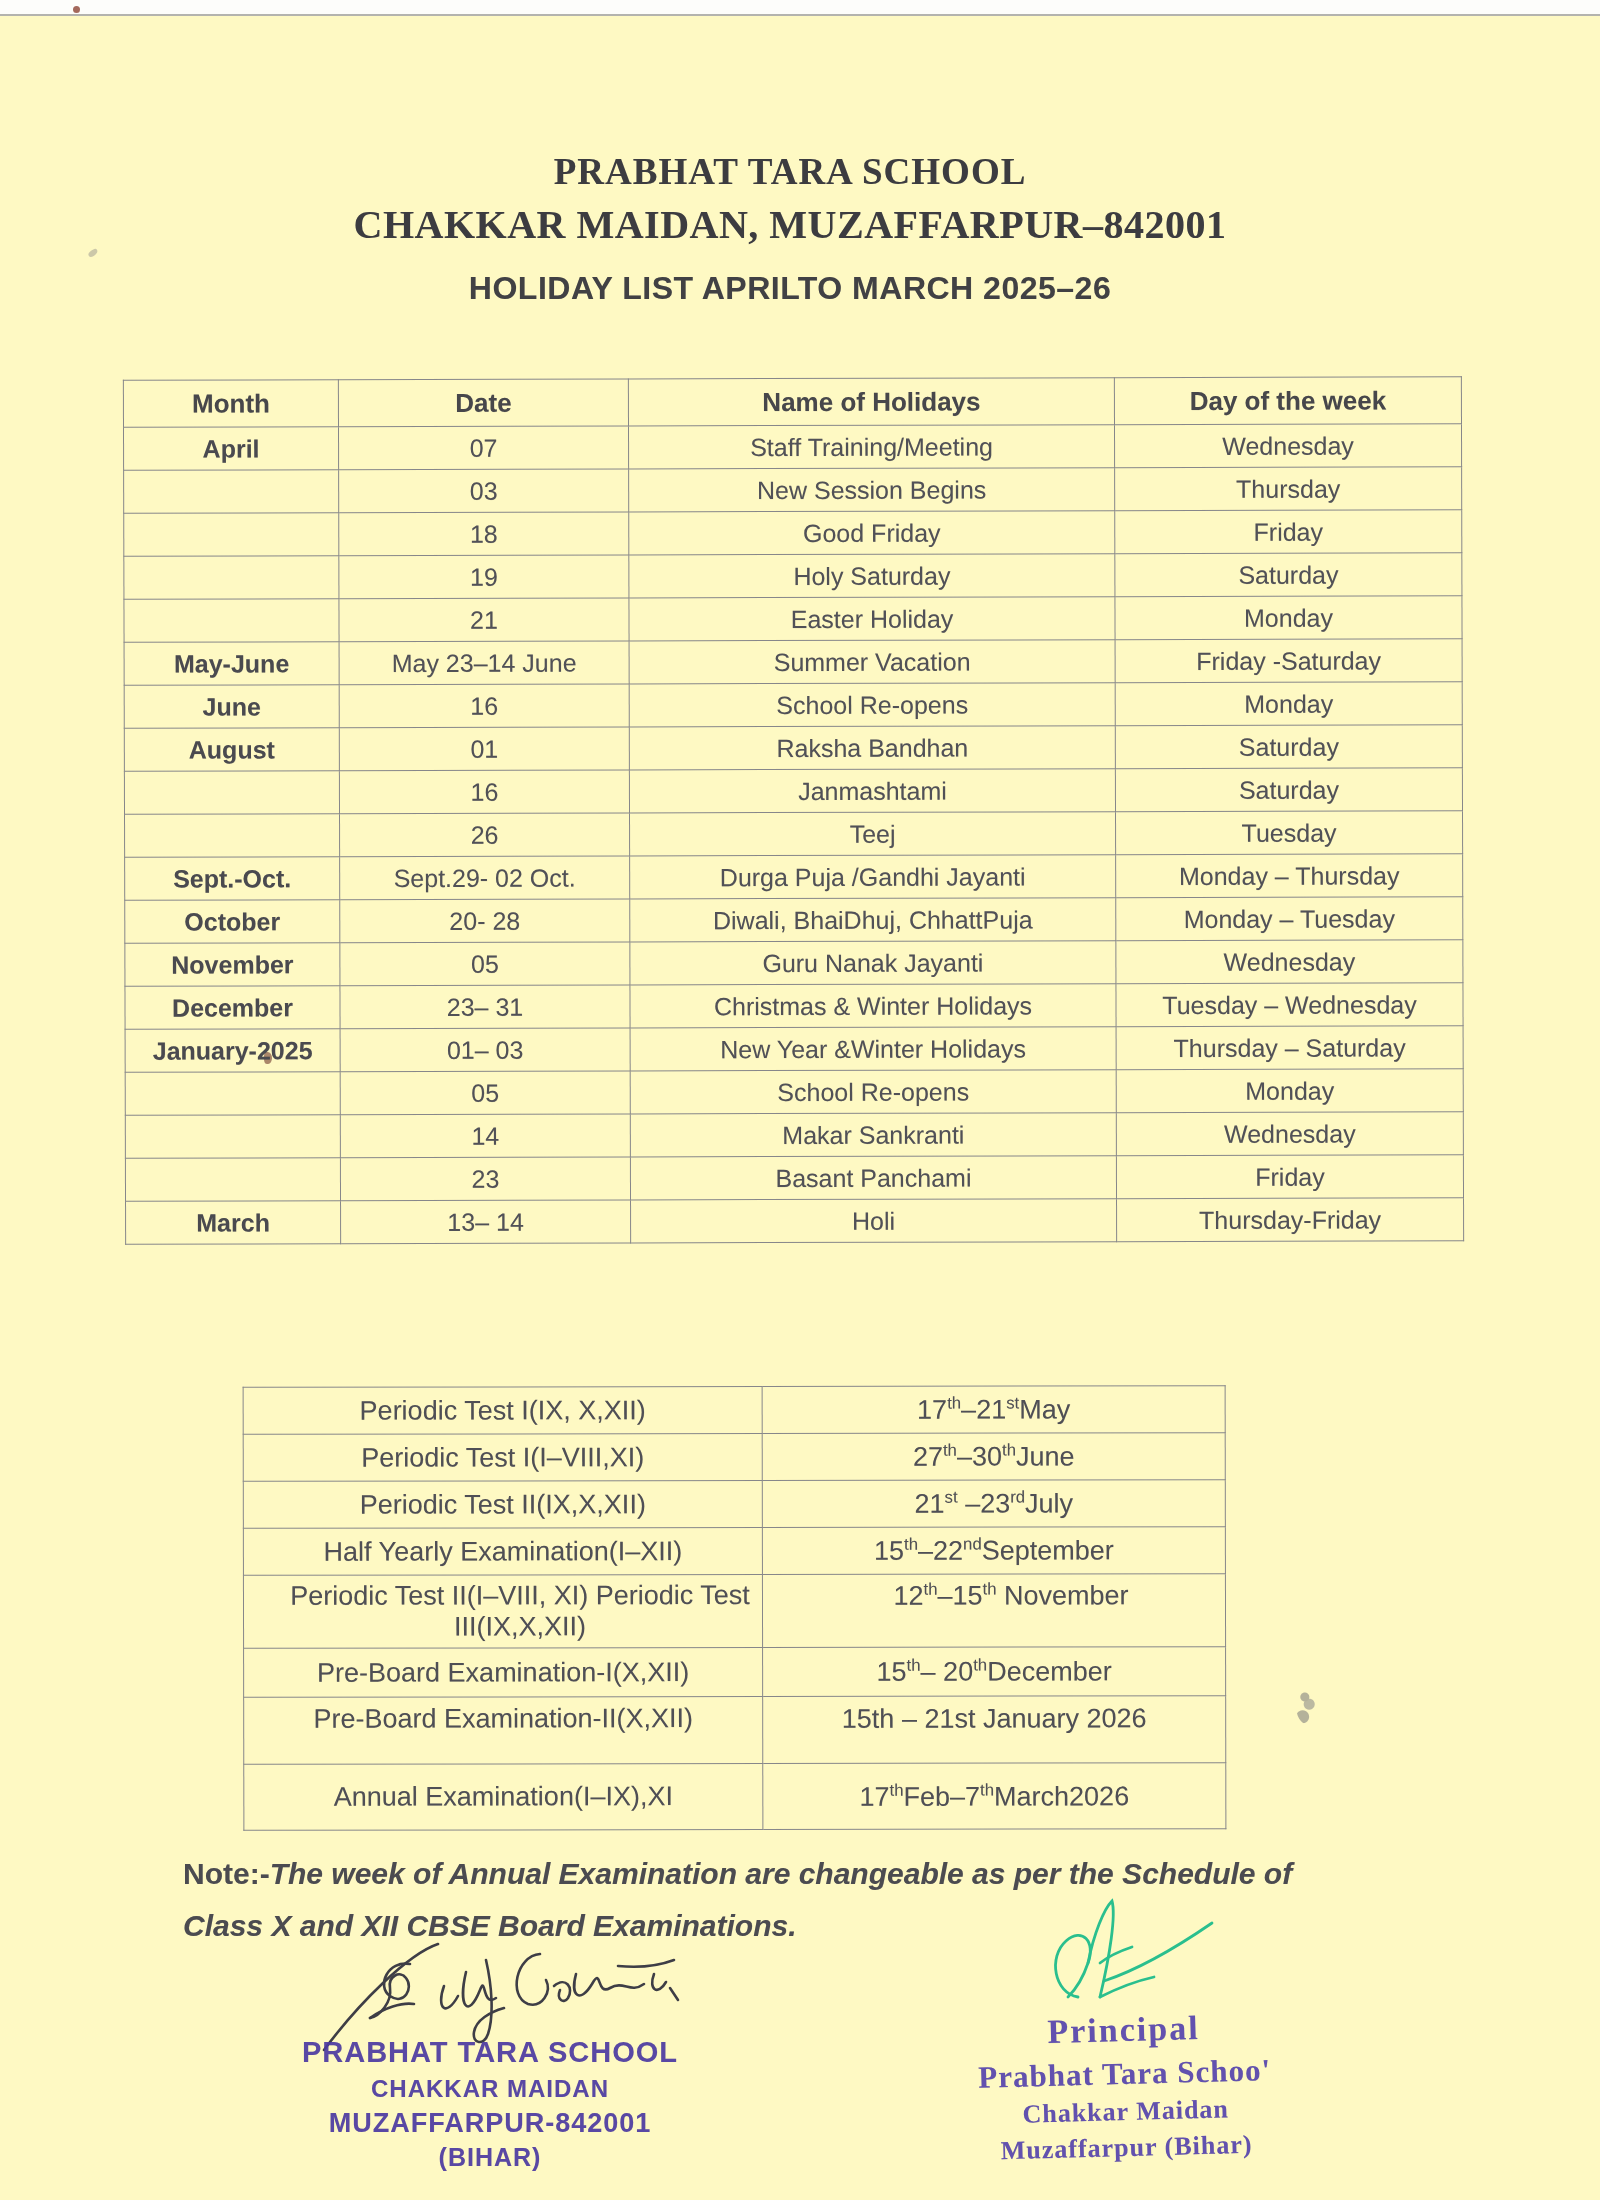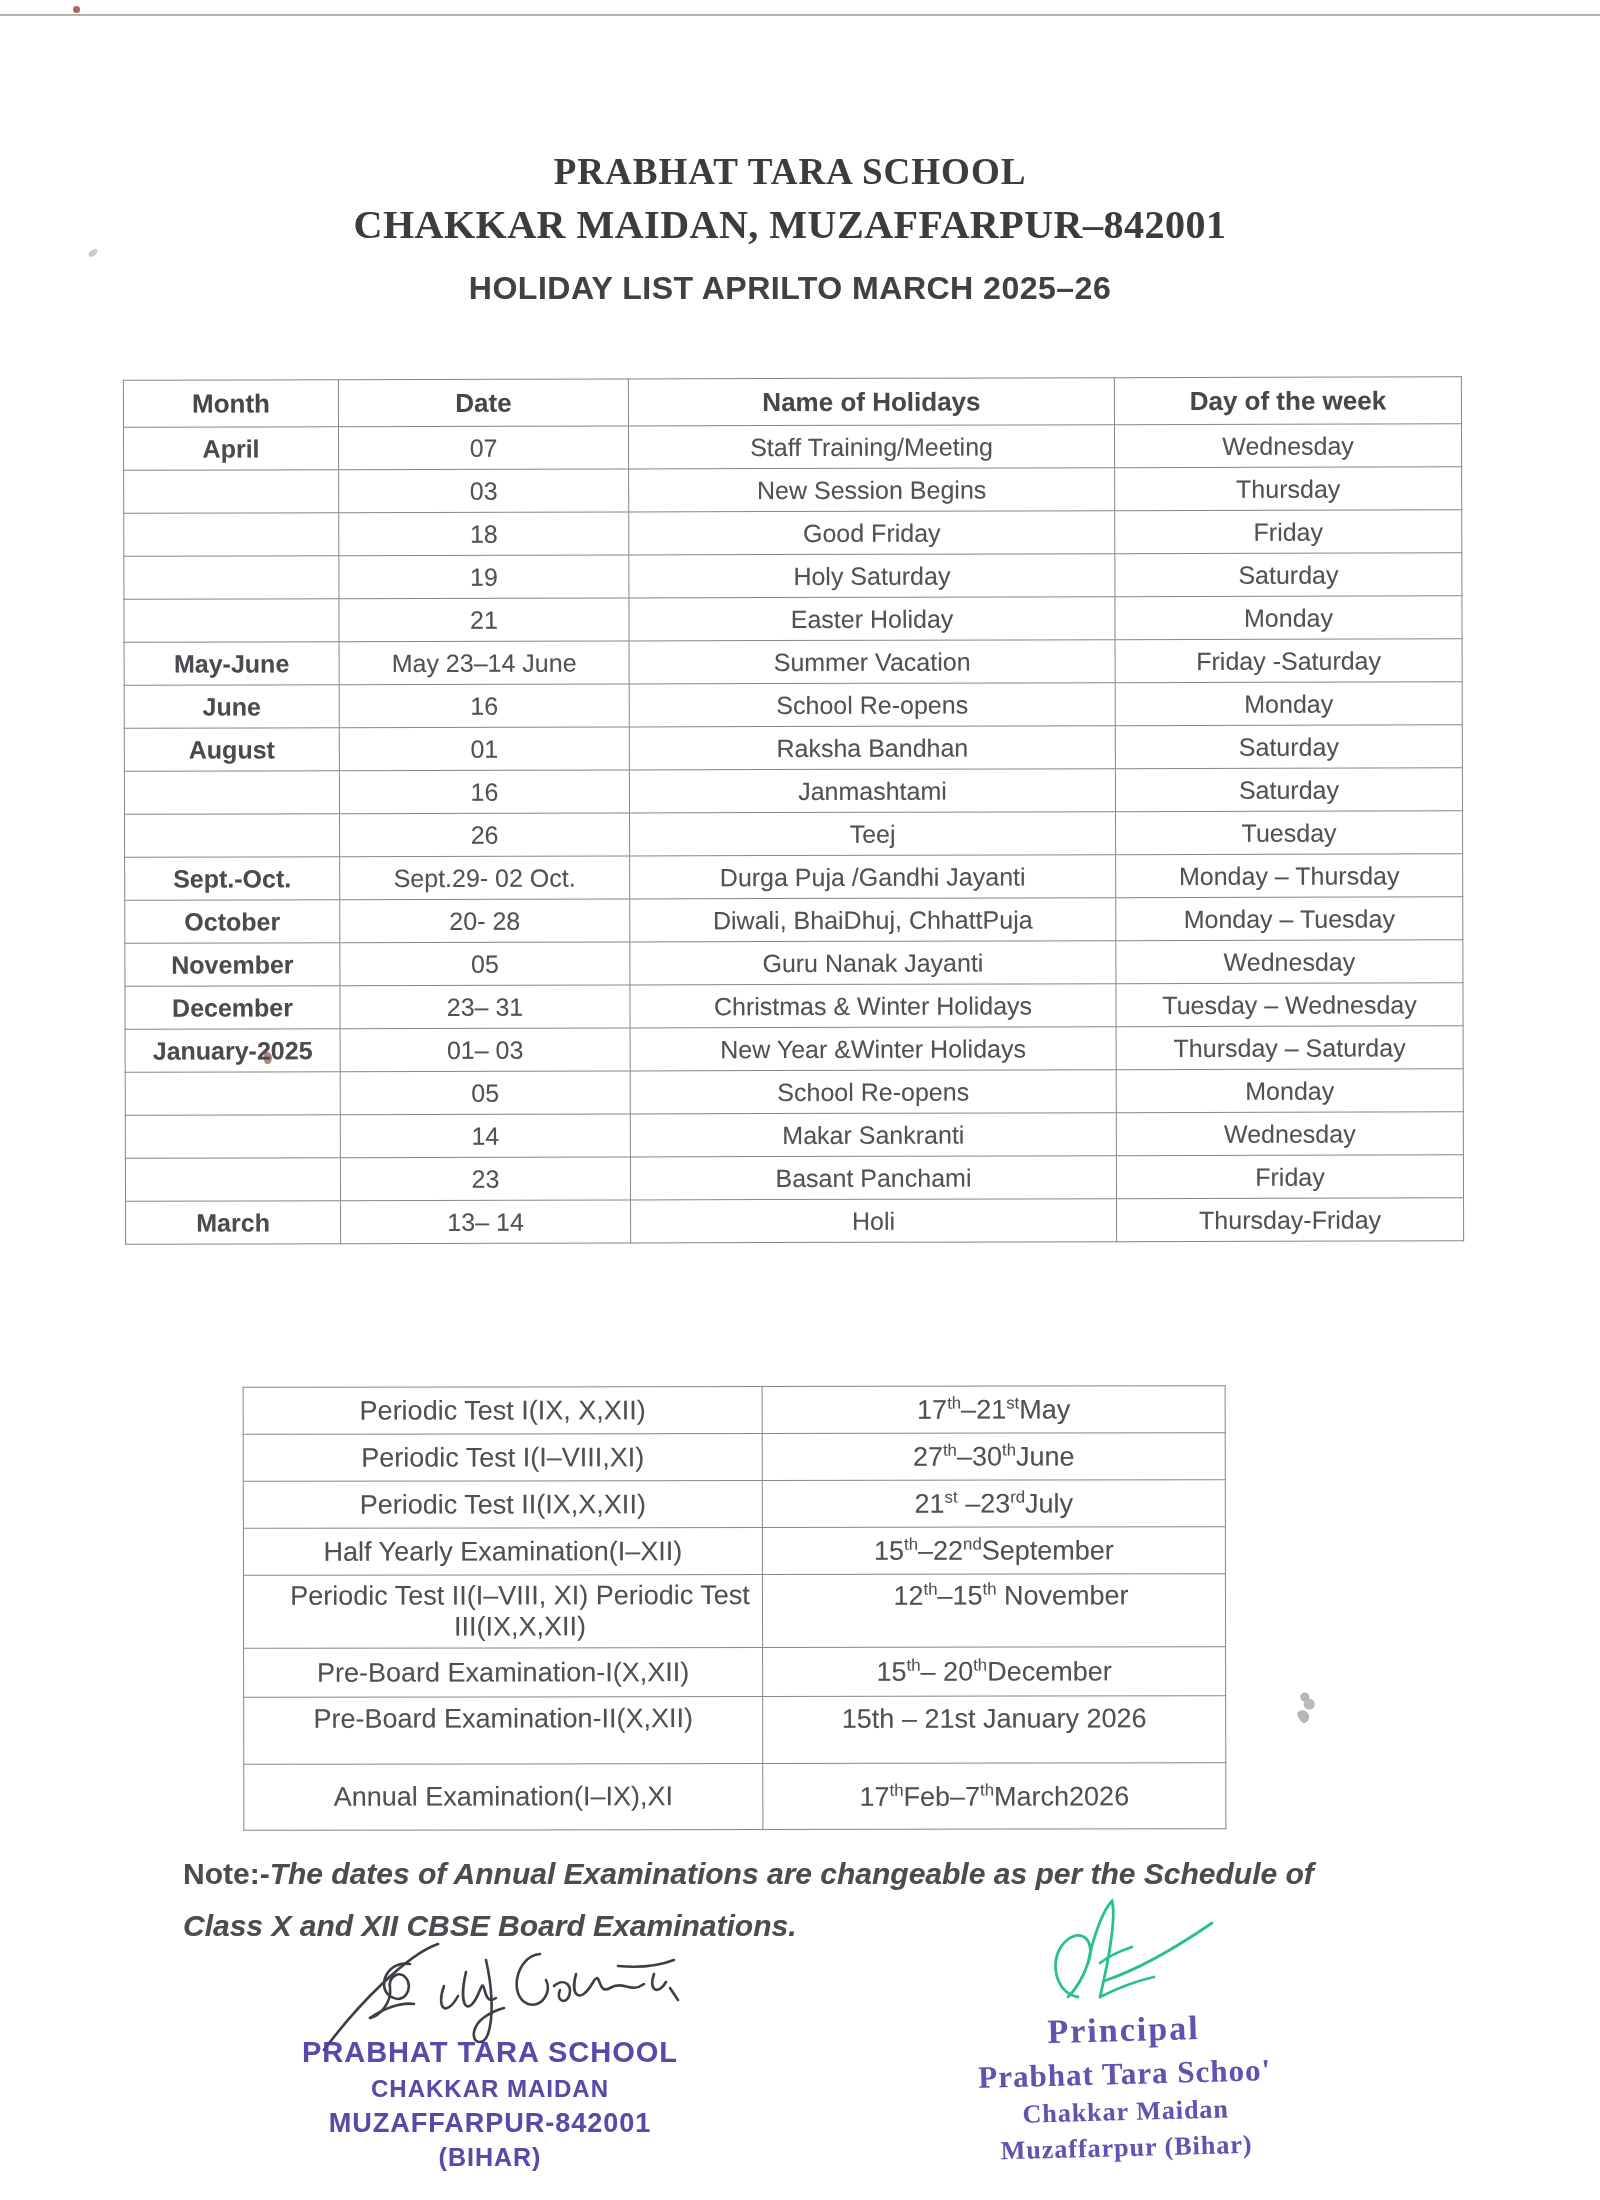--- a/index.html
+++ b/index.html
@@ -1,18 +1,18 @@
 <!DOCTYPE html>
 <html><head>
 <meta charset="utf-8">
 <style>
   html,body{margin:0;padding:0;background:#e9e9e7;}
   .page{
     position:relative;width:1600px;height:2200px;overflow:hidden;
-    background:#ffffff;
+    background:#fef9c3;
     font-family:"Liberation Sans",sans-serif;
     color:#4b4b50;
     text-shadow:0.2px 0.2px 0.4px rgba(90,90,95,0.25);
   }
   .scan-strip{position:absolute;top:0;left:0;width:1600px;height:14px;background:#fdfdfb;border-bottom:2px solid #b3b3ae;}
   .speck{position:absolute;border-radius:50%;}
   .speck.dot1{left:73px;top:6px;width:7px;height:7px;background:#8d4434;opacity:.8;}
   .speck.dot2{left:264px;top:1052px;width:8px;height:12px;background:#7c4a3a;opacity:.65;border-radius:40% 60% 55% 45%;}
   .speck.smudge{left:1296px;top:1688px;width:22px;height:36px;opacity:.5;
     background:radial-gradient(circle at 40% 25%,#6d6d72 0 4px,transparent 5px),
@@ -269,21 +269,21 @@
       <tr class="h65">
           <td>
             <div>Annual Examination(I–IX),XI</div>
           </td>
           <td><span>17</span><span class="sup">th</span><span>Feb–7</span><span class="sup">th</span><span>March2026</span></td>
         </tr>
     </tbody>
   </table>
 
   <div class="note">
-    <div><span class="lbl">Note:-</span><span class="em">The dates of Annual Examinations are changeable as per the Schedule of</span></div>
+    <div><span class="lbl">Note:-</span><span class="em">The week of Annual Examination are changeable as per the Schedule of</span></div>
     <div class="em">Class X and XII CBSE Board Examinations.</div>
   </div>
 
   <svg class="sig" style="left:318px;top:1938px;" width="370" height="125" viewBox="0 0 370 125">
     <g fill="none" stroke="#3e3e46" stroke-width="2.6" stroke-linecap="round">
       <path d="M6,112 C40,66 90,16 120,6"></path>
       <path d="M92,26 C70,22 58,48 72,58 C86,68 96,50 88,40 C82,32 70,38 72,50 C74,64 62,78 52,80"></path>
       <path d="M52,80 C66,70 84,64 96,66"></path>
       <path d="M126,48 C118,70 128,80 140,58 M148,34 C140,68 150,82 162,52 C168,36 164,70 178,60"></path>
       <path d="M168,22 C174,48 176,78 170,96 C166,108 154,106 156,94 C158,82 172,74 186,70"></path>

